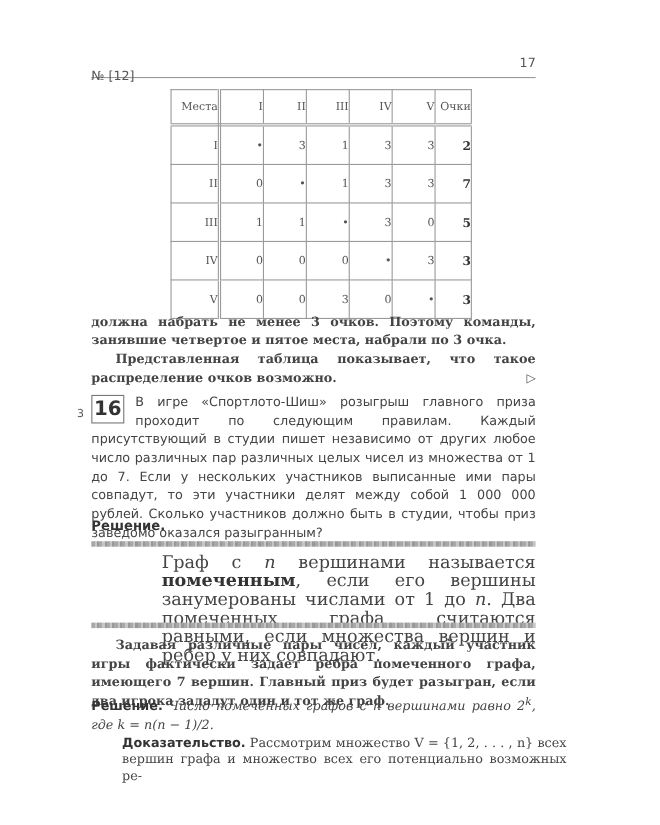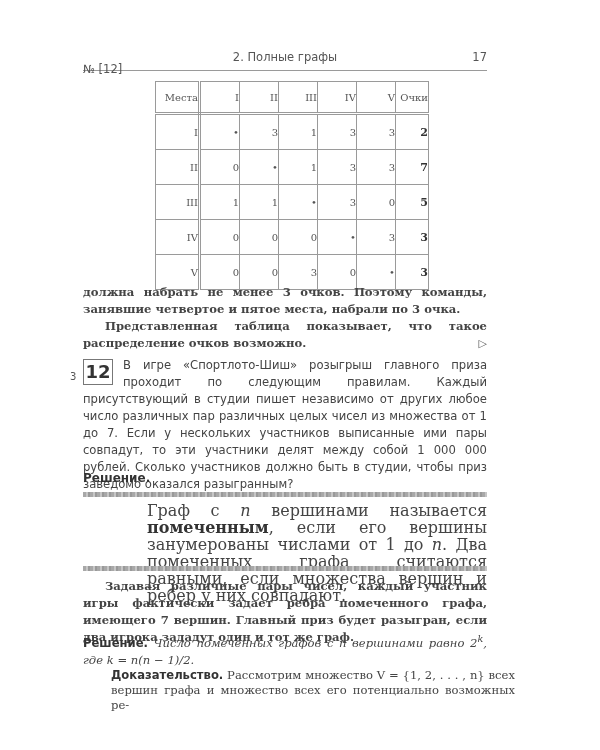--- a/index.html
+++ b/index.html
@@ -84,21 +84,20 @@
     text-align: justify;
     margin-left: 28px;
   }
   .it { font-style: italic; }
 </style>
 </head>
 <body>
 
 <div class="header">
   <span class="num">№ [12]</span>
-  <span class="chap">2. Полные графы</span>
   <span class="page">17</span>
 </div>
 
 <table class="scores">
   <tbody>
       <tr class="head">
     <th class="c0">Места</th>
     <th class="cc">I</th>
     <th class="cc">II</th>
     <th class="cc">III</th>
@@ -155,21 +154,21 @@
   </table>
 
 <div class="para" style="top:284px;">должна набрать не менее 3 очков. Поэтому команды, занявшие четвертое и пятое места, набрали по 3 очка.</div>
 <div class="para indent" style="top:318px;">
   <span>Представленная таблица показывает, что такое распределение очков возможно.</span>
   <span class="tri">▷</span>
 </div>
 
 <div class="difficulty">3</div>
 <div class="problem">
-  <div class="badge">12</div>
+  <div class="badge">16</div>
   <span>В игре «Спортлото-Шиш» розыгрыш главного приза проходит по следующим правилам. Каждый присутствующий в студии пишет независимо от других любое число различных пар различных целых чисел из множества от 1 до 7. Если у нескольких участников выписанные ими пары совпадут, то эти участники делят между собой 1 000 000 рублей. Сколько участников должно быть в студии, чтобы приз заведомо оказался разыгранным?</span>
 </div>
 
 <div class="solution-label">Решение.</div>
 
 <div class="bar" style="top:492px;"></div>
 <div class="definition">
   <span>Граф с </span><span class="it">n</span><span> вершинами называется </span><b>помеченным</b><span>, если его вершины занумерованы числами от 1 до </span><span class="it">n</span><span>. Два помеченных графа считаются равными, если множества вершин и ребер у них совпадают.</span>
 </div>
 <div class="bar" style="top:566px;"></div>

